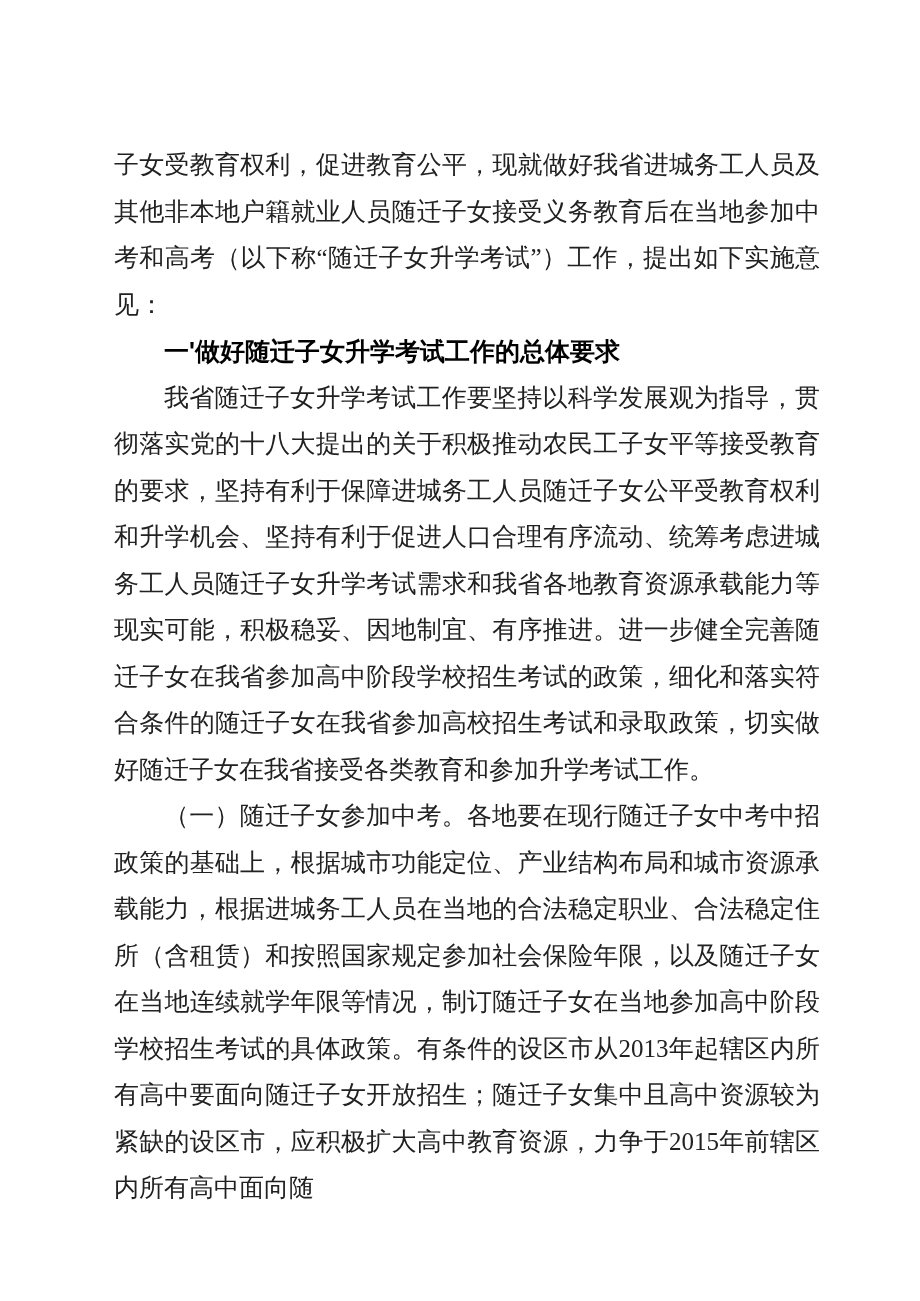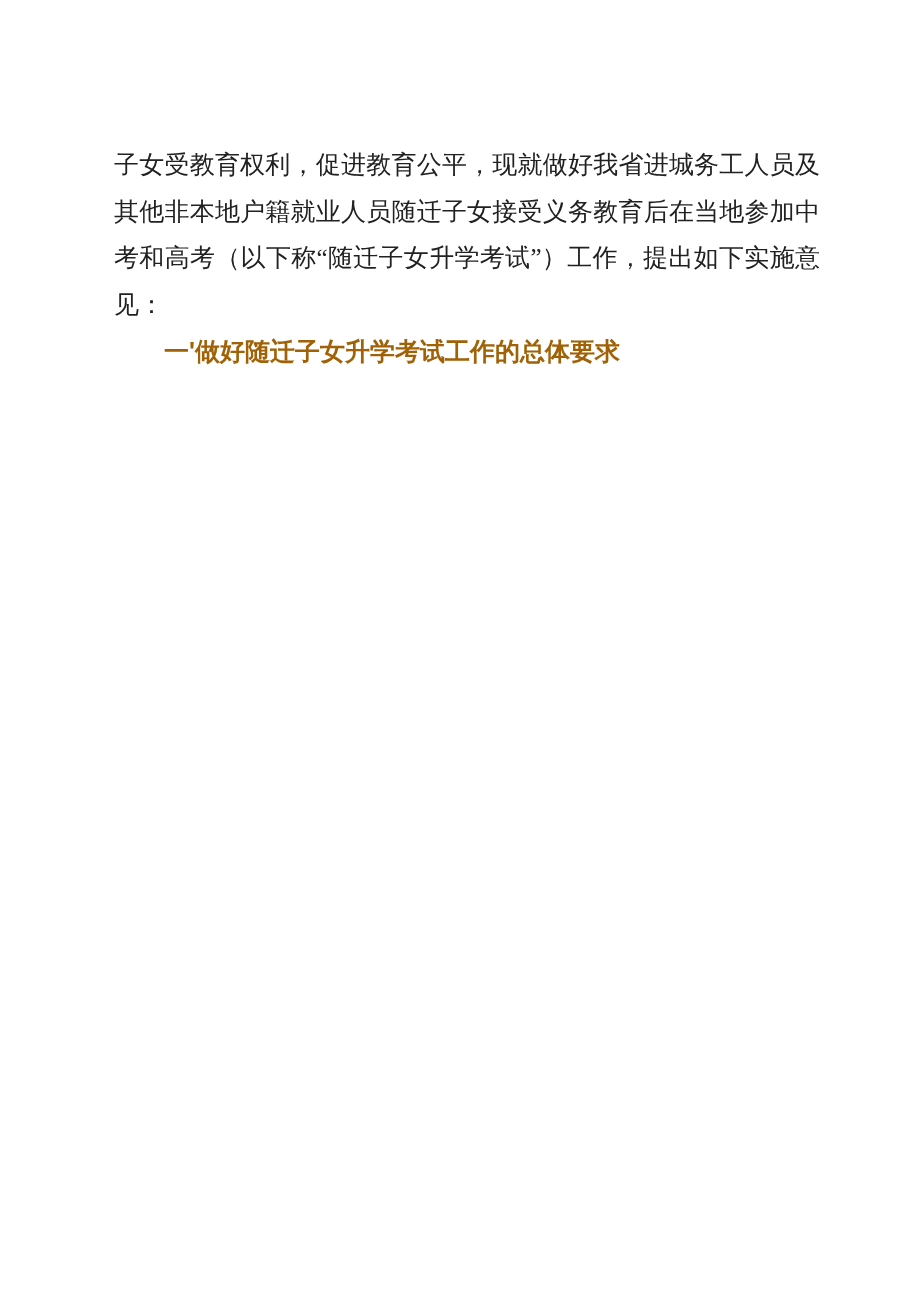--- a/index.html
+++ b/index.html
@@ -32,33 +32,35 @@
   }
   .para.indent {
     text-indent: 2em;
   }
   .heading {
     margin: 0;
     padding: 0;
     font-size: 25px;
     line-height: 46.5px;
     font-weight: bold;
-    color: #a16207;
+    color: #000000;
     font-family: "Liberation Sans", "DejaVu Sans", sans-serif;
     text-indent: 2em;
     text-align: left;
   }
 </style>
 </head>
 <body>
 
 <div class="page">
   <div class="content">
 
     <p class="para">子女受教育权利，促进教育公平，现就做好我省进城务工人员及其他非本地户籍就业人员随迁子女接受义务教育后在当地参加中考和高考（以下称“随迁子女升学考试”）工作，提出如下实施意见：</p>
 
     <h2 class="heading">一'做好随迁子女升学考试工作的总体要求</h2>
 
+    <p class="para indent">我省随迁子女升学考试工作要坚持以科学发展观为指导，贯彻落实党的十八大提出的关于积极推动农民工子女平等接受教育的要求，坚持有利于保障进城务工人员随迁子女公平受教育权利和升学机会、坚持有利于促进人口合理有序流动、统筹考虑进城务工人员随迁子女升学考试需求和我省各地教育资源承载能力等现实可能，积极稳妥、因地制宜、有序推进。进一步健全完善随迁子女在我省参加高中阶段学校招生考试的政策，细化和落实符合条件的随迁子女在我省参加高校招生考试和录取政策，切实做好随迁子女在我省接受各类教育和参加升学考试工作。</p>
 
 
+    <p class="para indent">（一）随迁子女参加中考。各地要在现行随迁子女中考中招政策的基础上，根据城市功能定位、产业结构布局和城市资源承载能力，根据进城务工人员在当地的合法稳定职业、合法稳定住所（含租赁）和按照国家规定参加社会保险年限，以及随迁子女在当地连续就学年限等情况，制订随迁子女在当地参加高中阶段学校招生考试的具体政策。有条件的设区市从2013年起辖区内所有高中要面向随迁子女开放招生；随迁子女集中且高中资源较为紧缺的设区市，应积极扩大高中教育资源，力争于2015年前辖区内所有高中面向随</p>
 
   </div>
 </div>
 
 </body></html>

